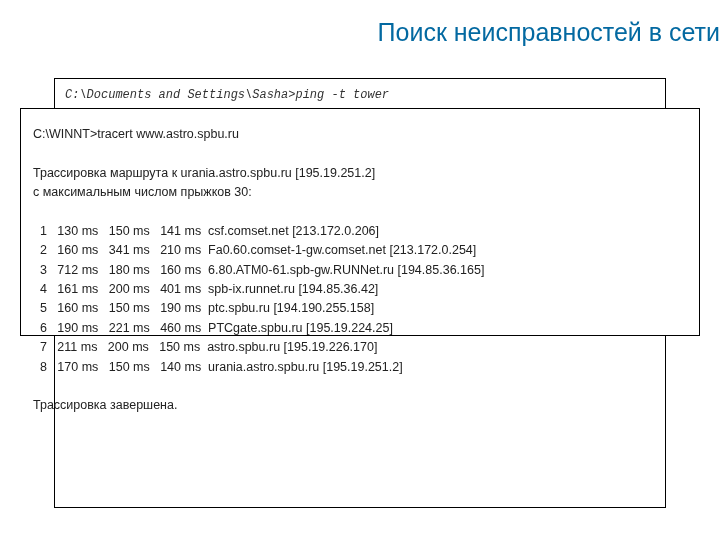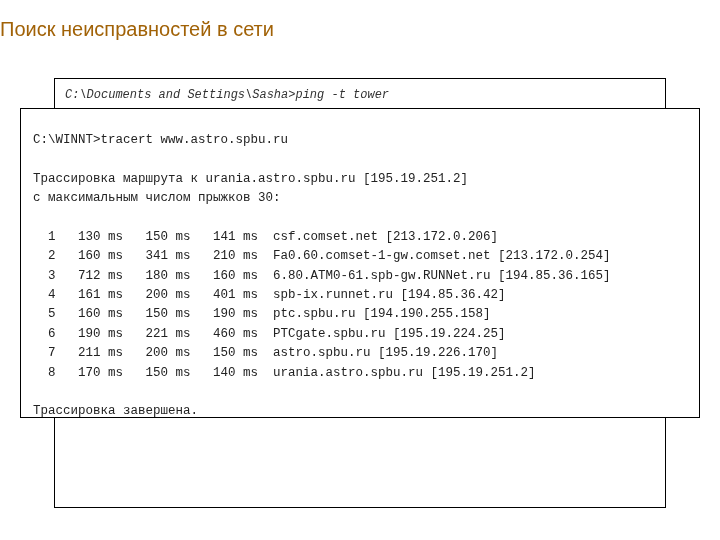--- a/index.html
+++ b/index.html
@@ -9,24 +9,24 @@
     }
     body {
       width: 720px;
       height: 540px;
       background: #ffffff;
       font-family: Arial, sans-serif;
       position: relative;
       overflow: hidden;
     }
     .slide-title {
-      text-align: left;
-      font-size: 20px;
+      text-align: right;
+      font-size: 25px;
       font-weight: normal;
-      color: #a16207;
+      color: #0369a1;
       padding-top: 18px;
       padding-bottom: 12px;
     }
     .outer-box {
       position: absolute;
       left: 54px;
       top: 78px;
       width: 612px;
       height: 430px;
       border: 1px solid #000;
@@ -35,25 +35,25 @@
       font-family: "Courier New", monospace;
       font-size: 12px;
       line-height: 1.4;
       color: #333;
     }
     .inner-box {
       position: absolute;
       left: 20px;
       top: 108px;
       width: 680px;
-      height: 310px;
+      height: 228px;
       border: 1px solid #000;
       background: #fff;
-      padding: 22px 12px;
-      font-family: Liberation Mono, monospace;
+      padding: 16px 12px;
+      font-family: Liberation Sans, sans-serif;
       font-size: 12.5px;
       line-height: 1.55;
       color: #222;
       white-space: pre;
     }
     .outer-line {
       white-space: pre;
       font-style: italic;
     }
   </style>

